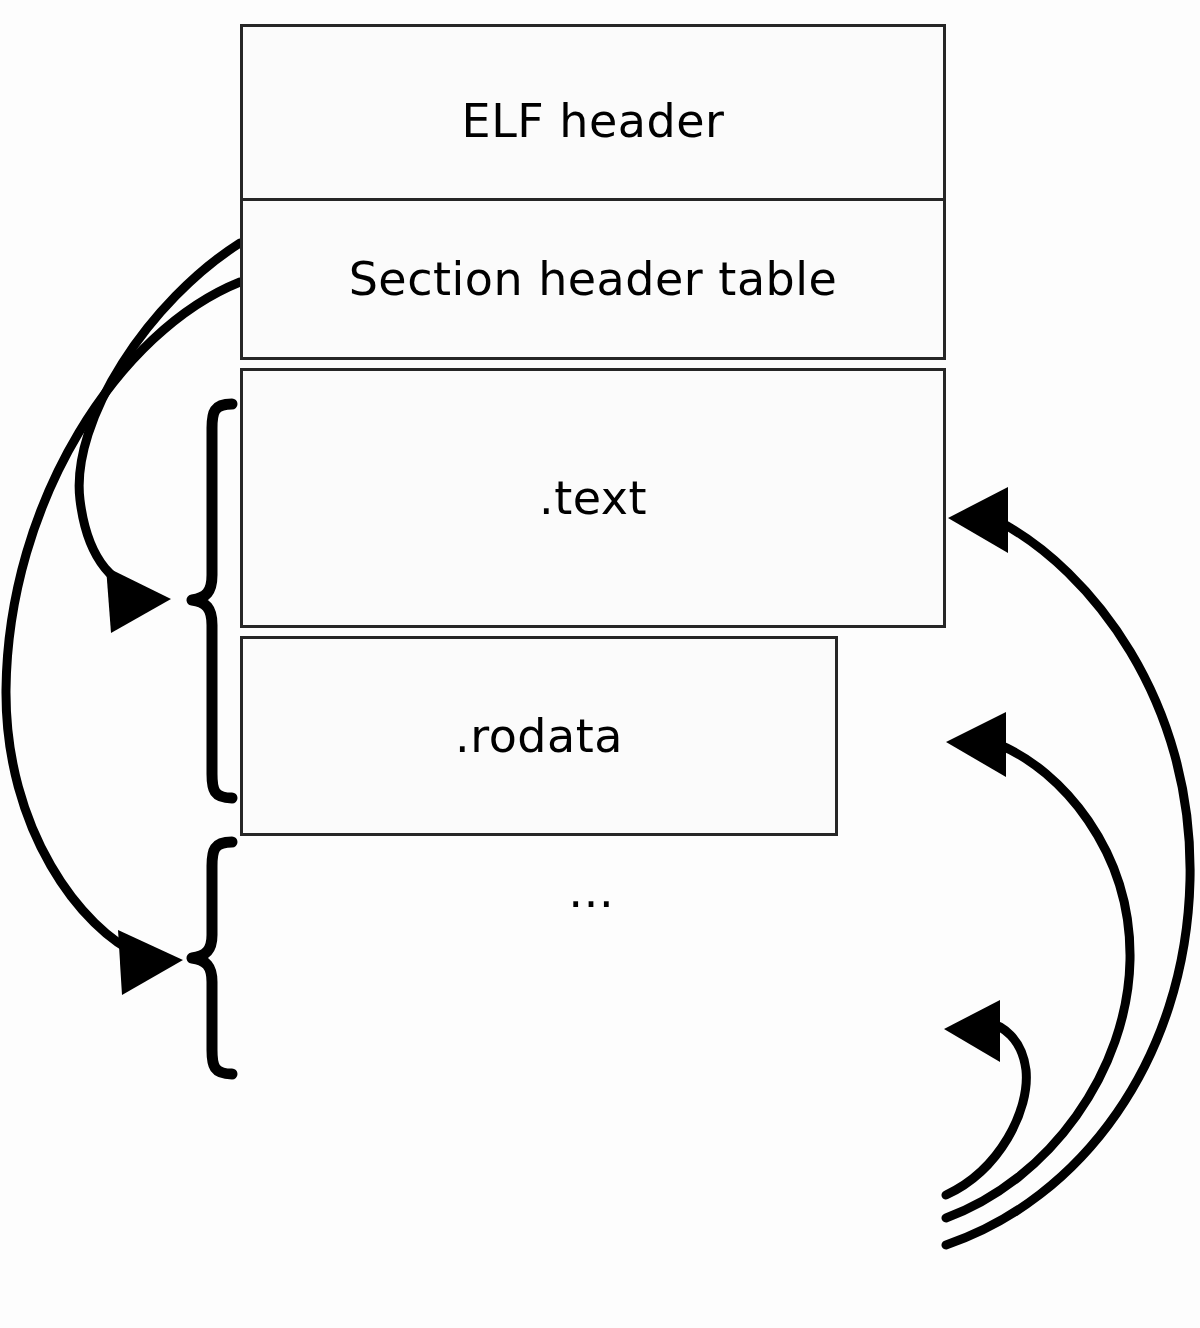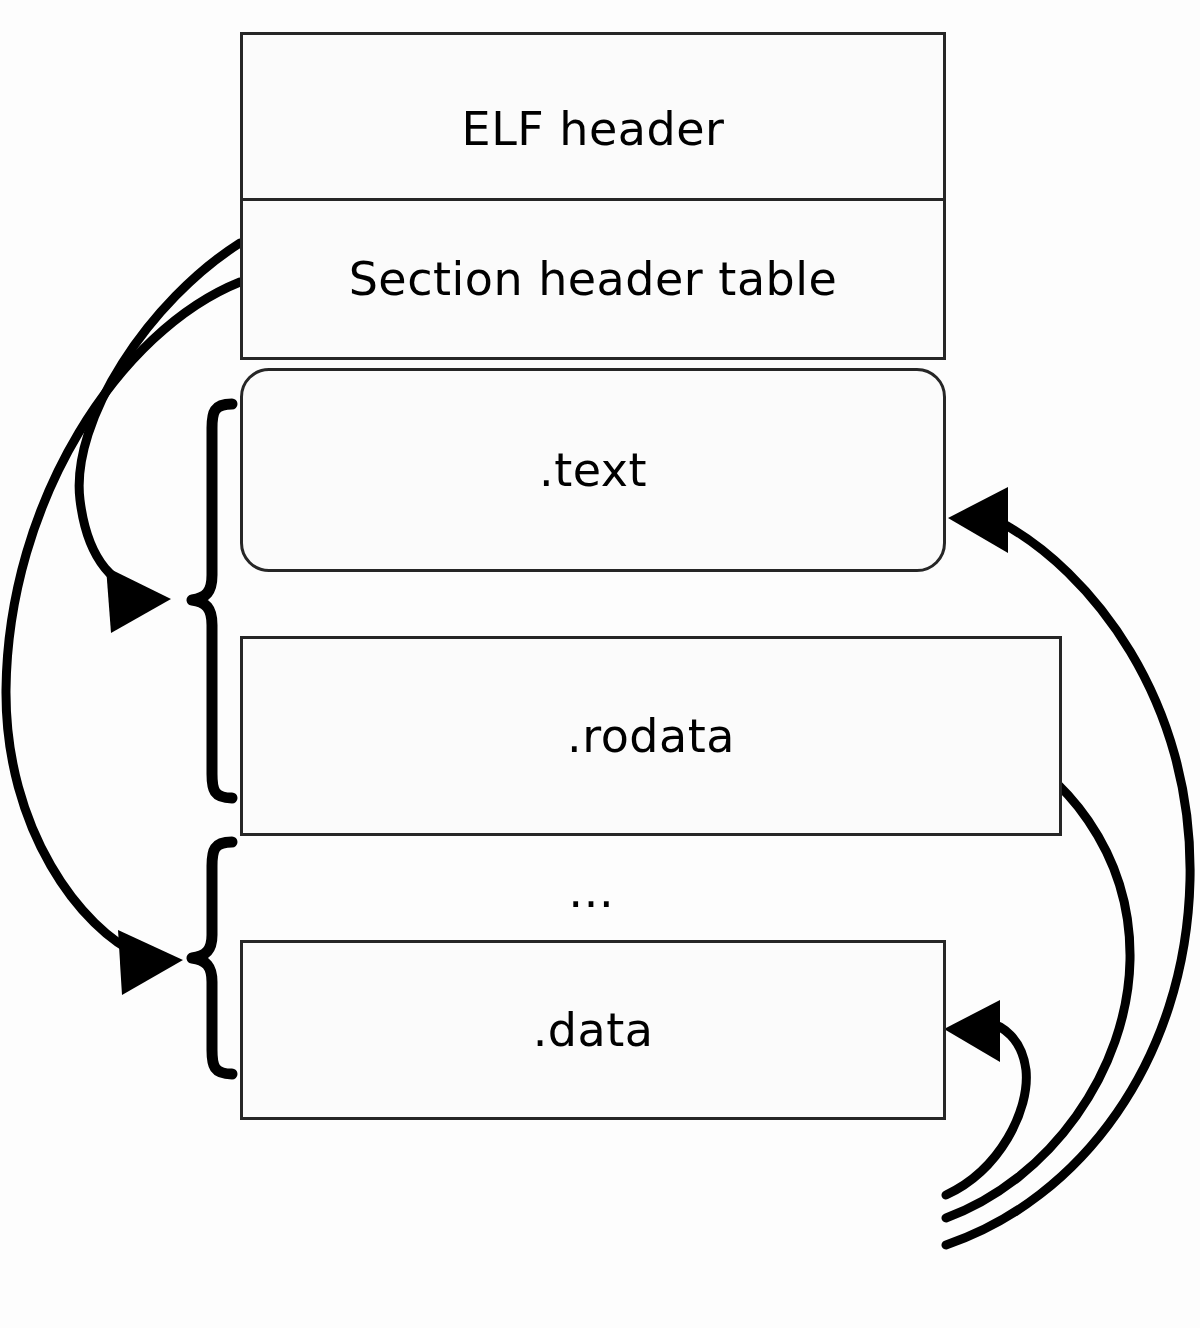--- a/index.html
+++ b/index.html
@@ -46,24 +46,24 @@
     position: absolute;
     font-family: "DejaVu Sans", "Liberation Sans", sans-serif;
     font-size: 46px;
     color: #000000;
     line-height: 1;
     white-space: nowrap;
     text-align: center;
     letter-spacing: 4px;
   }
   
-  #box-elf-header      { left: 240px; top: 32px;   width: 706px; height: 194px; }
+  #box-elf-header      { left: 240px; top: 24px;   width: 706px; height: 194px; }
   #box-program-header  { left: 240px; top: 198px;  width: 706px; height: 162px; }
-  #box-text            { left: 240px; top: 368px;  width: 706px; height: 204px; border-radius: 29px; }
-  #box-rodata          { left: 240px; top: 636px;  width: 822px; height: 200px; }
+  #box-text            { left: 240px; top: 368px;  width: 706px; height: 260px; }
+  #box-rodata          { left: 240px; top: 636px;  width: 598px; height: 200px; }
   #box-data            { left: 240px; top: 940px;  width: 706px; height: 180px; }
   #box-section-header  { left: 240px; top: 1128px; width: 706px; height: 160px; }
   #ellipsis-label      { left: 240px; top: 868px;  width: 706px; }
 </style>
 </head>
 <body>
 
 <div id="diagram-root">
 
   <svg id="diagram-svg" viewBox="0 0 1200 1328" xmlns="http://www.w3.org/2000/svg">
@@ -126,18 +126,15 @@
   <div class="box" id="box-text">
     <span class="box-label">.text</span>
   </div>
 
   <div class="box" id="box-rodata">
     <span class="box-label">.rodata</span>
   </div>
 
   <div class="gap-label" id="ellipsis-label">…</div>
 
-  <div class="box" id="box-data">
-    <span class="box-label">.data</span>
-  </div>
 
 
 </div>
 
 </body></html>

